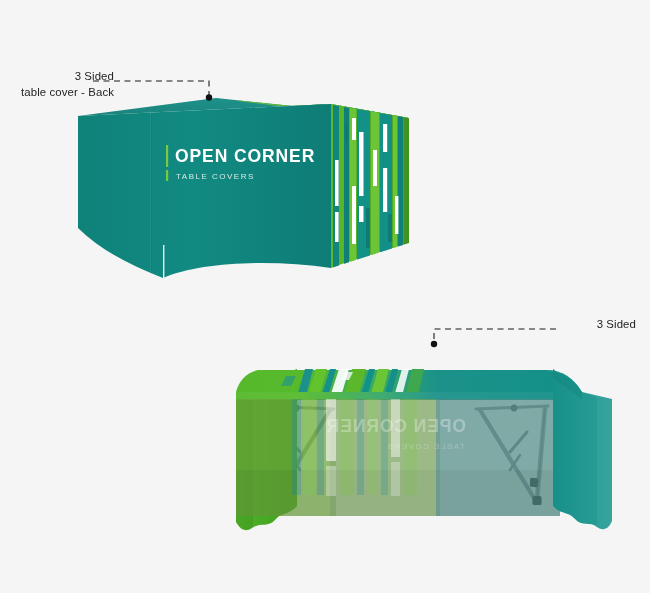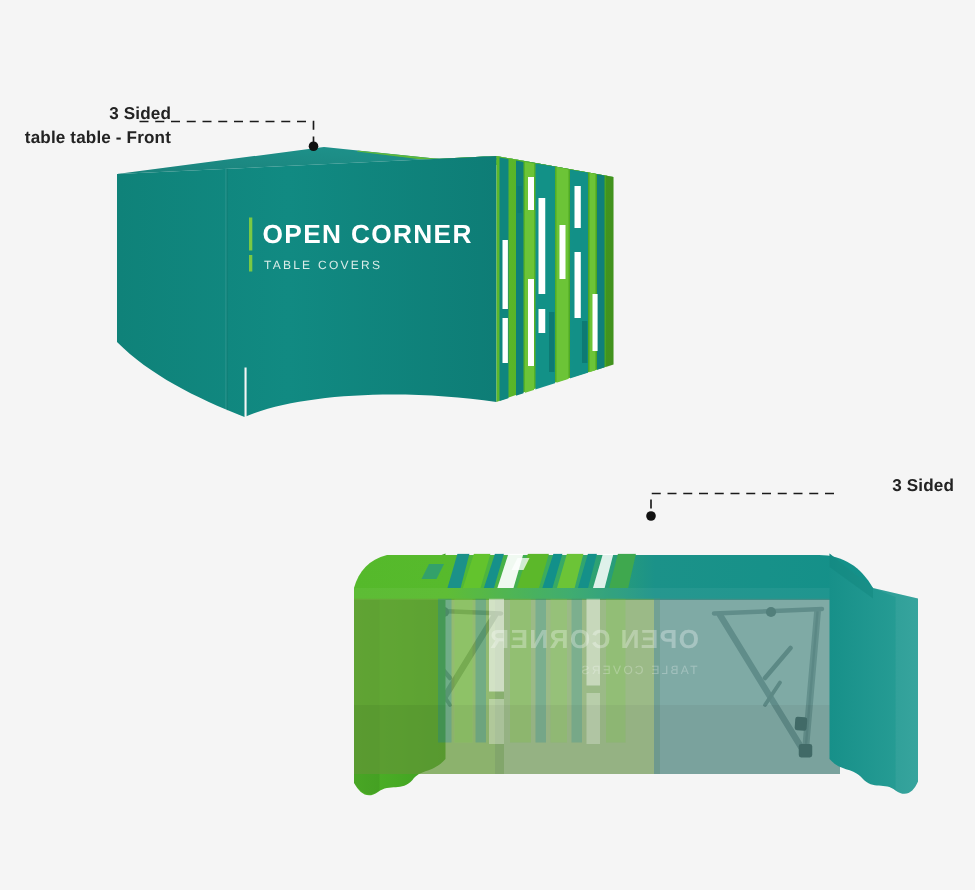--- a/index.html
+++ b/index.html
@@ -31,21 +31,20 @@
   }
   
   .callout {
     position: absolute;
     font-family: "Liberation Sans", sans-serif;
     font-size: 11.4px;
     line-height: 15.5px;
     color: #232323;
     white-space: nowrap;
     letter-spacing: 0.1px;
-    font-weight: bold;
   }
   .callout .l1,
   .callout .l2 {
     display: block;
   }
   #callout-front {
     left: 14px;
     top: 69px;
     text-align: right;
     width: 100px;
@@ -329,20 +328,20 @@
     </g>
 
     <g>
       <path d="M556,329 L434,329 L434,342" fill="none" stroke="#1a1a1a" stroke-width="1.1" stroke-dasharray="6,4.5"></path>
       <circle cx="434" cy="344" r="3.2" fill="#111111"></circle>
     </g>
   </svg>
 
   <div class="callout" id="callout-front">
     <span class="l1">3 Sided</span>
-    <span class="l2">table table - Front</span>
+    <span class="l2">table cover - Back</span>
   </div>
 
   <div class="callout" id="callout-back">
     <span class="l1">3 Sided</span>
   </div>
 
 </div>
 
 </body></html>

